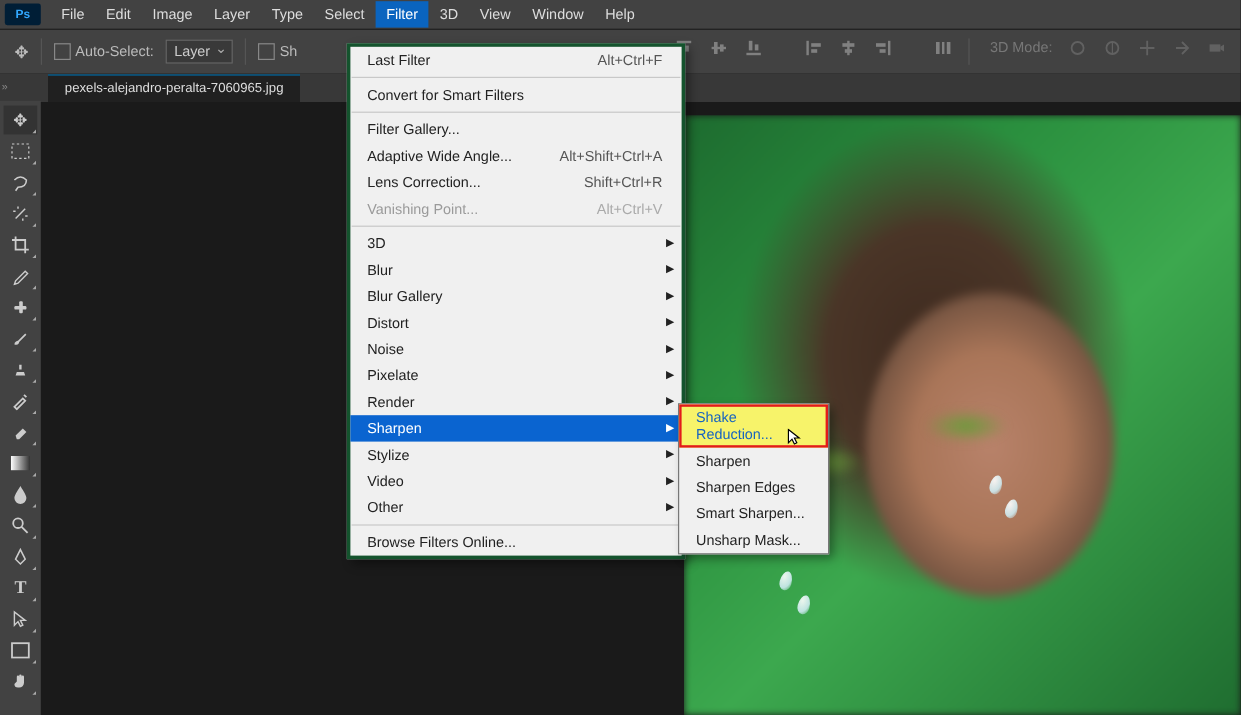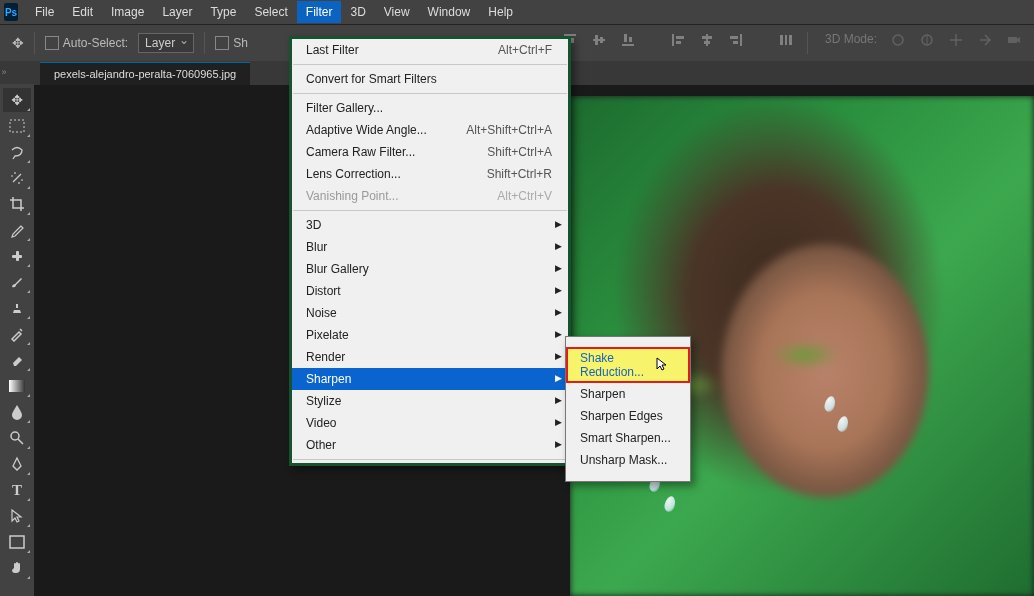--- a/index.html
+++ b/index.html
@@ -1,17 +1,17 @@
 <!DOCTYPE html>
 <html><head>
 <meta charset="utf-8">
 <style>
   html,body{margin:0;padding:0;width:1034px;height:596px;background:#1a1a1a;font-family:"Segoe UI",Tahoma,sans-serif;font-size:12px;color:#ccc;overflow:hidden;user-select:none}
   .menubar{height:24px;background:#424242;display:flex;align-items:center;padding-left:4px}
-  .ps-logo{width:14px;height:18px;background:#001e36;color:#31a8ff;font-weight:bold;font-size:10px;display:flex;align-items:center;justify-content:center;border-radius:2px;margin-right:8px}
+  .ps-logo{width:30px;height:18px;background:#001e36;color:#31a8ff;font-weight:bold;font-size:10px;display:flex;align-items:center;justify-content:center;border-radius:2px;margin-right:8px}
   .menu-item{padding:4px 9px;color:#ddd;cursor:default}
   .menu-item.open{background:#0a64bf;color:#ffffff}
   .options-bar{height:36px;background:#424242;border-top:1px solid #222;display:flex;align-items:center;padding-left:12px;gap:10px;color:#bbb}
   .move-icon{font-size:14px}
   .divider{width:1px;height:22px;background:#555}
   .checkbox{width:12px;height:12px;border:1px solid #888;display:inline-block;vertical-align:middle;margin-right:4px}
   .layer-select{background:#393939;border:1px solid #666;color:#ccc;padding:2px 18px 2px 6px;position:relative}
   .layer-select:after{content:"⌄";position:absolute;right:4px;top:-1px;color:#aaa}
   .align-group{display:flex;gap:13px;margin-left:auto;margin-right:12px}
   .align-icon{width:16px;height:16px;opacity:.6}
@@ -33,21 +33,21 @@
   .tool .tri{position:absolute;right:1px;bottom:1px;width:0;height:0;border-left:3px solid transparent;border-bottom:3px solid #aaa}
 
   .dropdown{position:absolute;left:289px;top:36px;width:276px;background:#f0f0f0;border:3px solid #14532d;box-shadow:4px 4px 8px rgba(0,0,0,.4);color:#222;font-size:12px}
   .dd-row{display:flex;justify-content:space-between;padding:4px 16px 4px 14px;position:relative}
   .dd-row.hover{background:#0a64d0;color:#fff}
   .dd-row.disabled{color:#9a9a9a}
   .dd-sep{height:1px;background:#c8c8c8;margin:3px 1px}
   .dd-row .arrow{position:absolute;right:6px;top:5px;font-size:9px}
   .shortcut{color:#555}
 
-  .submenu{position:absolute;left:565px;top:336px;width:124px;background:#f0f0f0;border:1px solid #777;box-shadow:4px 4px 8px rgba(0,0,0,.4);color:#222;font-size:12px;padding:10px 0}
+  .submenu{position:absolute;left:565px;top:336px;width:124px;background:#f0f0f0;border:1px solid #777;box-shadow:4px 4px 8px rgba(0,0,0,.4);color:#222;font-size:12px;padding:0 0}
   .sm-row{padding:4px 14px}
   .sm-row.highlight{background:#f7f36a;border:2px solid #e21b1b;padding:2px 12px;color:#1764c0}
   .cursor{position:absolute;left:656px;top:357px;font-size:13px;color:#000;pointer-events:none}
   .mode3d{color:#777;margin-left:4px}
   svg{display:block}
 </style>
 </head>
 <body>
 
 <div class="menubar">
@@ -301,24 +301,20 @@
     </div>
   <div class="dd-sep"></div>
   <div class="dd-row">
       <span>Filter Gallery...</span>
     </div>
   <div class="dd-row">
       <span>Adaptive Wide Angle...</span>
       <span class="shortcut">Alt+Shift+Ctrl+A</span>
     </div>
   <div class="dd-row">
-      <span>Camera Raw Filter...</span>
-      <span class="shortcut">Shift+Ctrl+A</span>
-    </div>
-  <div class="dd-row">
       <span>Lens Correction...</span>
       <span class="shortcut">Shift+Ctrl+R</span>
     </div>
   <div class="dd-row disabled">
       <span>Vanishing Point...</span>
       <span class="shortcut" style="color:#aaa">Alt+Ctrl+V</span>
     </div>
   <div class="dd-sep"></div>
   <div class="dd-row">
       <span>3D</span>
@@ -358,20 +354,23 @@
     </div>
   <div class="dd-row">
       <span>Video</span>
       <span class="arrow">▶</span>
     </div>
   <div class="dd-row">
       <span>Other</span>
       <span class="arrow">▶</span>
     </div>
   <div class="dd-sep"></div>
+  <div class="dd-row">
+      <span>Browse Filters Online...</span>
+    </div>
 </div>
 
 <div class="submenu">
   <div class="sm-row highlight">Shake Reduction...</div>
   <div class="sm-row">Sharpen</div>
   <div class="sm-row">Sharpen Edges</div>
   <div class="sm-row">Smart Sharpen...</div>
   <div class="sm-row">Unsharp Mask...</div>
 </div>
 

